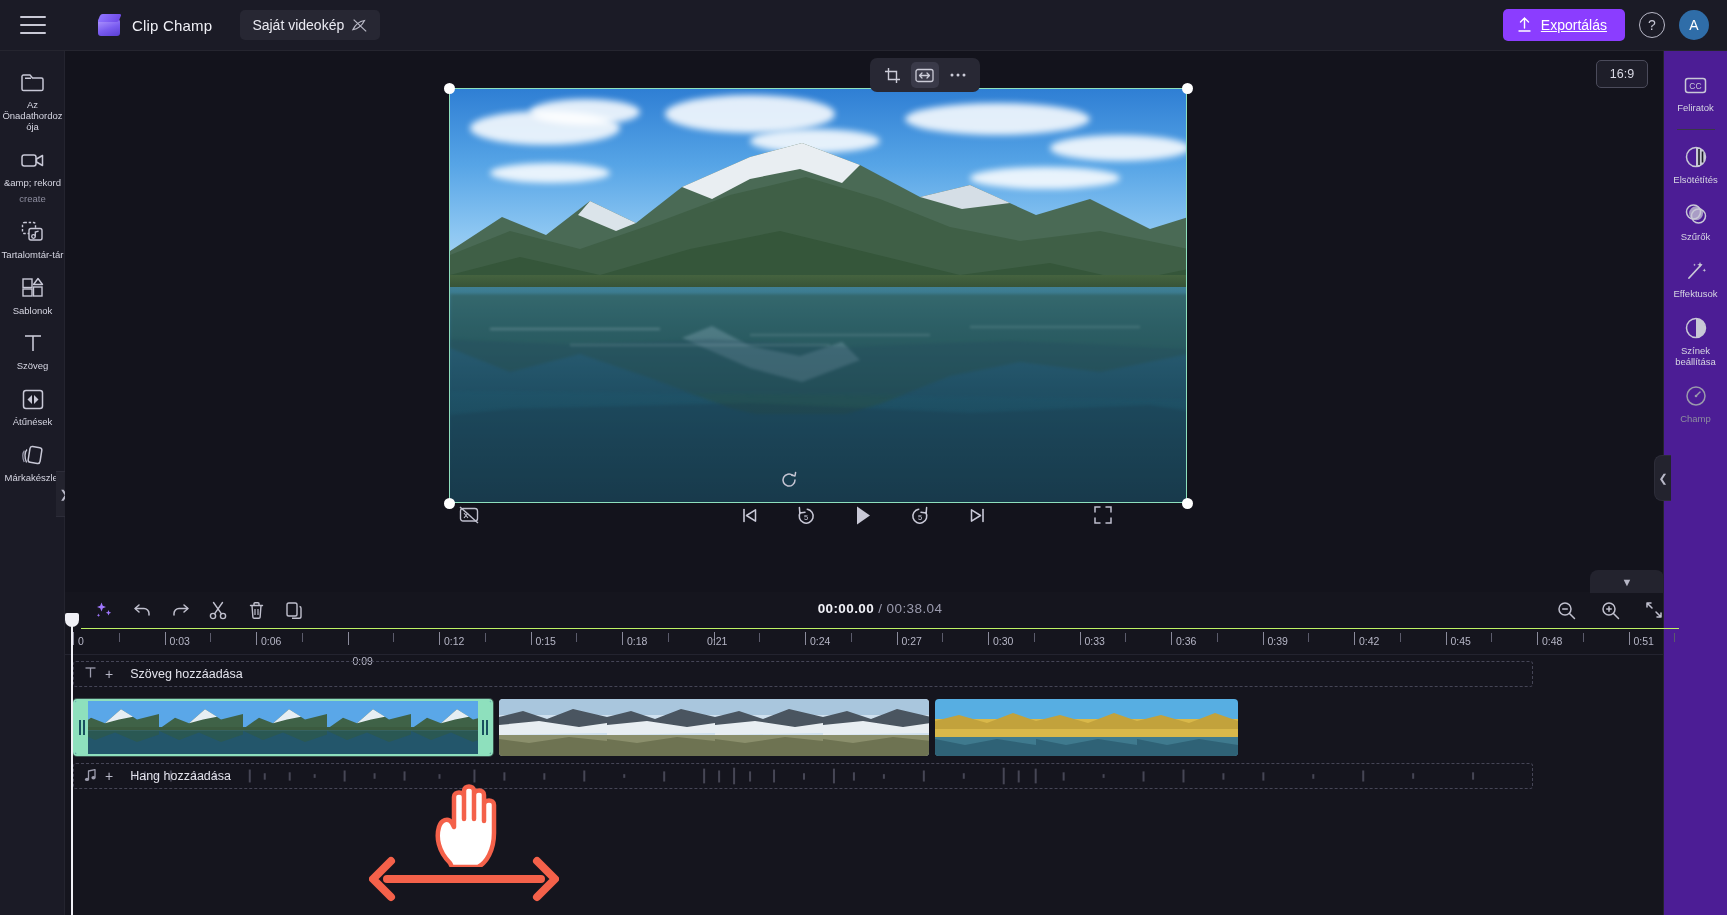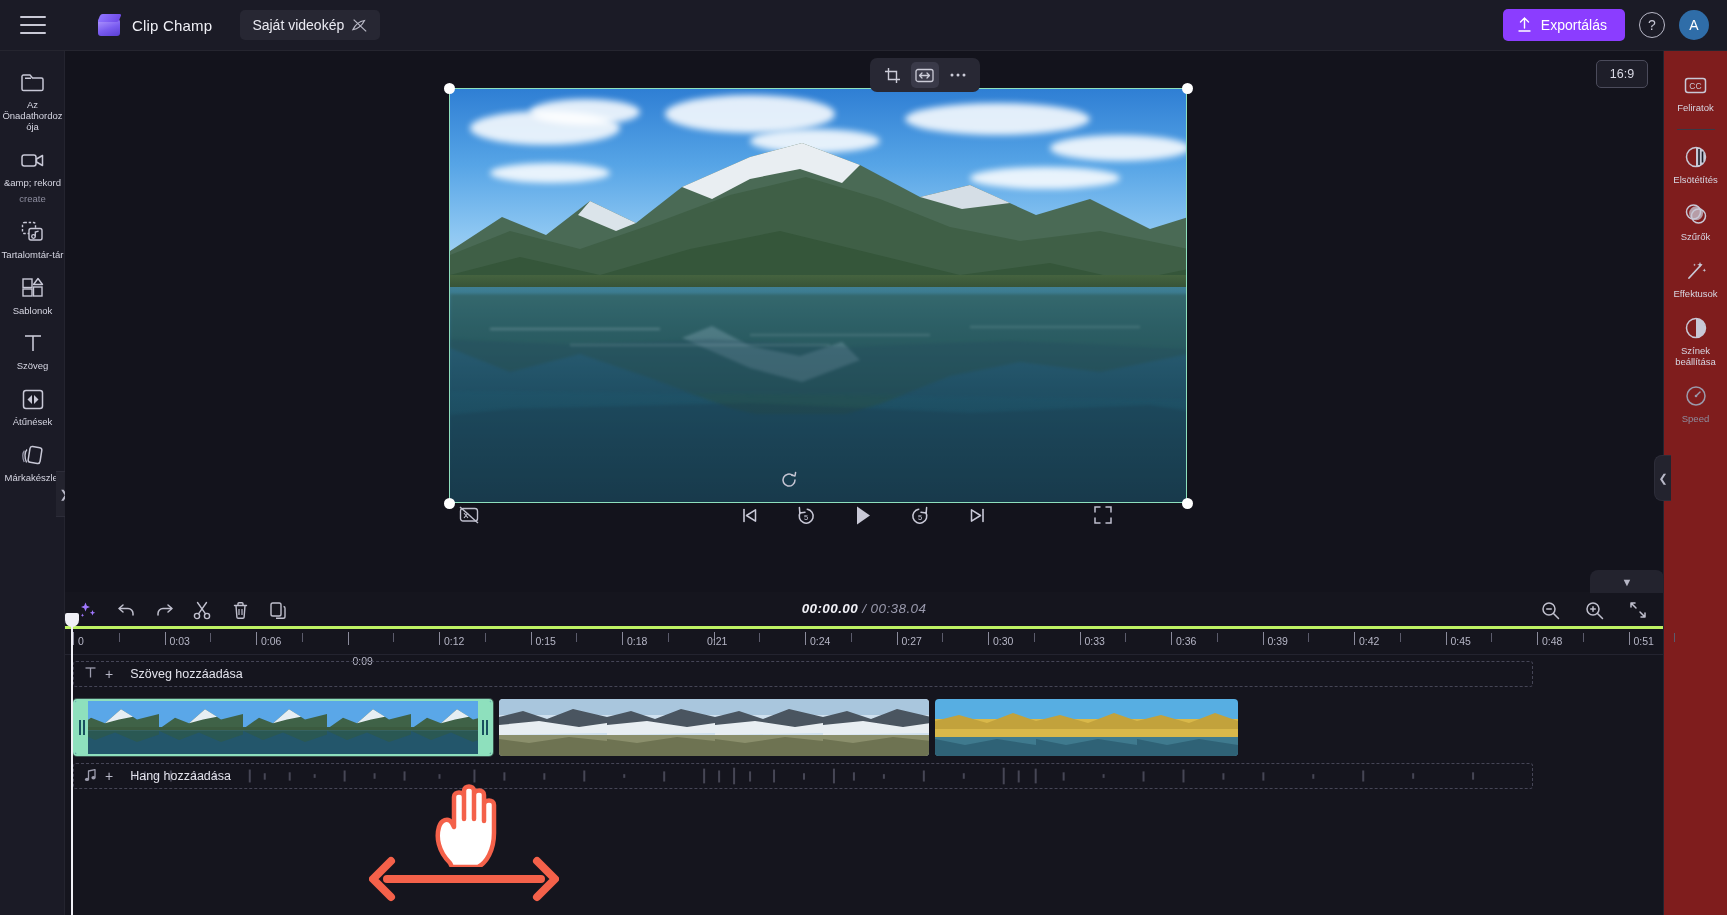--- a/index.html
+++ b/index.html
@@ -29,21 +29,21 @@
   .brandname { font-size: 15px; color: #f0f0f6; letter-spacing: .2px; }
   .projtitle {
     margin-left: 28px; background: #272733; border-radius: 5px;
     padding: 7px 12px; display: flex; align-items: center; gap: 7px; font-size: 14px; color: #eaeaf2;
   }
   .eye-off { width: 17px; height: 15px; opacity: .85; }
   .topright { margin-left: auto; display: flex; align-items: center; gap: 14px; margin-right: 18px; }
   .exportbtn {
     background: #8b3dff; border: none; border-radius: 5px; height: 32px;
     display: flex; align-items: center; gap: 9px; padding: 0 18px 0 14px;
-    color: #fff; font-size: 14px; cursor: pointer; font-family: inherit;
+    color: #fff; font-size: 14px; cursor: pointer; font-family: inherit; text-decoration: underline;
   }
   .helpbtn { width: 26px; height: 26px; border-radius: 50%; border: 1.5px solid #b9b9c8;
              display: flex; align-items: center; justify-content: center; font-size: 14px; color: #c6c6d4; cursor: pointer; }
   .avatar { width: 30px; height: 30px; border-radius: 50%; background: #2f6da8; color: #fff;
             display: flex; align-items: center; justify-content: center; font-size: 14px; cursor: pointer; }
 
   
   .leftrail {
     position: absolute; left: 0; top: 51px; width: 65px; height: 864px;
     background: #1b1b26; border-right: 1px solid #24242f;
@@ -57,21 +57,21 @@
   .railcollapse {
     position: absolute; left: 56px; top: 420px; width: 17px; height: 46px;
     background: #23232e; border: 1px solid #2d2d39; border-left: none;
     border-radius: 0 8px 8px 0; display: flex; align-items: center; justify-content: center;
     color: #b9b9c8; font-size: 11px; cursor: pointer;
   }
 
   
   .rightrail {
     position: absolute; right: 0; top: 51px; width: 64px; height: 864px;
-    background: #7f1d1d; border-left: 1px solid #24242f;
+    background: #4c1d95; border-left: 1px solid #24242f;
     display: flex; flex-direction: column; align-items: center; padding-top: 12px;
   }
   .rrule { width: 38px; height: 1px; background: #393945; margin: 9px 0 5px; }
   .ritem { width: 64px; padding: 9px 2px 6px; display: flex; flex-direction: column;
            align-items: center; gap: 5px; cursor: pointer; }
   .ricon { width: 26px; height: 26px; display: flex; align-items: center; justify-content: center; color: #c8c8d6; }
   .rlabel { font-size: 9.5px; line-height: 1.15; text-align: center; color: #d6d6e2; width: 62px; }
   .rlabel.dim { color: #8d8d9e; }
   .rightcollapse {
     position: absolute; right: 56px; top: 455px; width: 17px; height: 46px;
@@ -127,21 +127,21 @@
   .pb-left { position: absolute; left: 390px; top: 10px; width: 28px; height: 28px;
              display: flex; align-items: center; justify-content: center; color: #bfbfcd; cursor: pointer; }
   .pb-center { position: absolute; left: 628px; top: 6px; width: 340px; height: 36px;
                display: flex; align-items: center; justify-content: center; gap: 27px; }
   .pbtn { width: 30px; height: 30px; display: flex; align-items: center; justify-content: center; color: #c9c9d7; cursor: pointer; }
   .pb-right { position: absolute; left: 1024px; top: 10px; width: 28px; height: 28px;
               display: flex; align-items: center; justify-content: center; color: #bfbfcd; cursor: pointer; }
 
   
   .tlwrap { position: absolute; left: 65px; top: 592px; width: 1598px; height: 323px; background: #15151e; }
-  .tltoolbar { position: absolute; left: 0; top: 0; width: 1598px; height: 37px; border-bottom: 3px solid #bef264; font-style: italic; }
+  .tltoolbar { position: absolute; left: 16px; top: 0; width: 1598px; height: 37px; border-bottom: 1px solid #bef264; }
   .tlleft { position: absolute; left: 8px; top: 3px; display: flex; align-items: center; gap: 8px; }
   .tbtn { width: 30px; height: 30px; display: flex; align-items: center; justify-content: center;
           color: #c0c0ce; border-radius: 5px; cursor: pointer; }
   .timecode { position: absolute; left: 0; right: 0; top: 9px; text-align: center; font-size: 13.5px; letter-spacing: .4px; }
   .timecode .cur { color: #f2f2f8; font-weight: bold; }
   .timecode .tot { color: #9a9aad; }
   .tlright { position: absolute; right: 10px; top: 3px; display: flex; align-items: center; gap: 14px; }
   .tlcaret {
     position: absolute; left: 1525px; top: -22px; width: 74px; height: 23px;
     background: #23232e; border-radius: 8px 8px 0 0; display: flex; align-items: center;
@@ -377,21 +377,21 @@
     </div>
 
     <div class="ritem">
       <div class="ricon">
         <svg width="24" height="24" viewBox="0 0 24 24">
           <circle cx="12" cy="12" r="9" fill="none" stroke="#9a9aab" stroke-width="1.5"></circle>
           <line x1="12" y1="12" x2="16" y2="8" stroke="#9a9aab" stroke-width="1.5" stroke-linecap="round"></line>
           <circle cx="12" cy="12" r="1.3" fill="#9a9aab"></circle>
         </svg>
       </div>
-      <div class="rlabel dim">Speed</div>
+      <div class="rlabel dim">Champ</div>
     </div>
   </div>
 
   <div class="rightcollapse">
     <span>❮</span>
   </div>
 
   <div class="stage">
 
     <div class="floattools">

